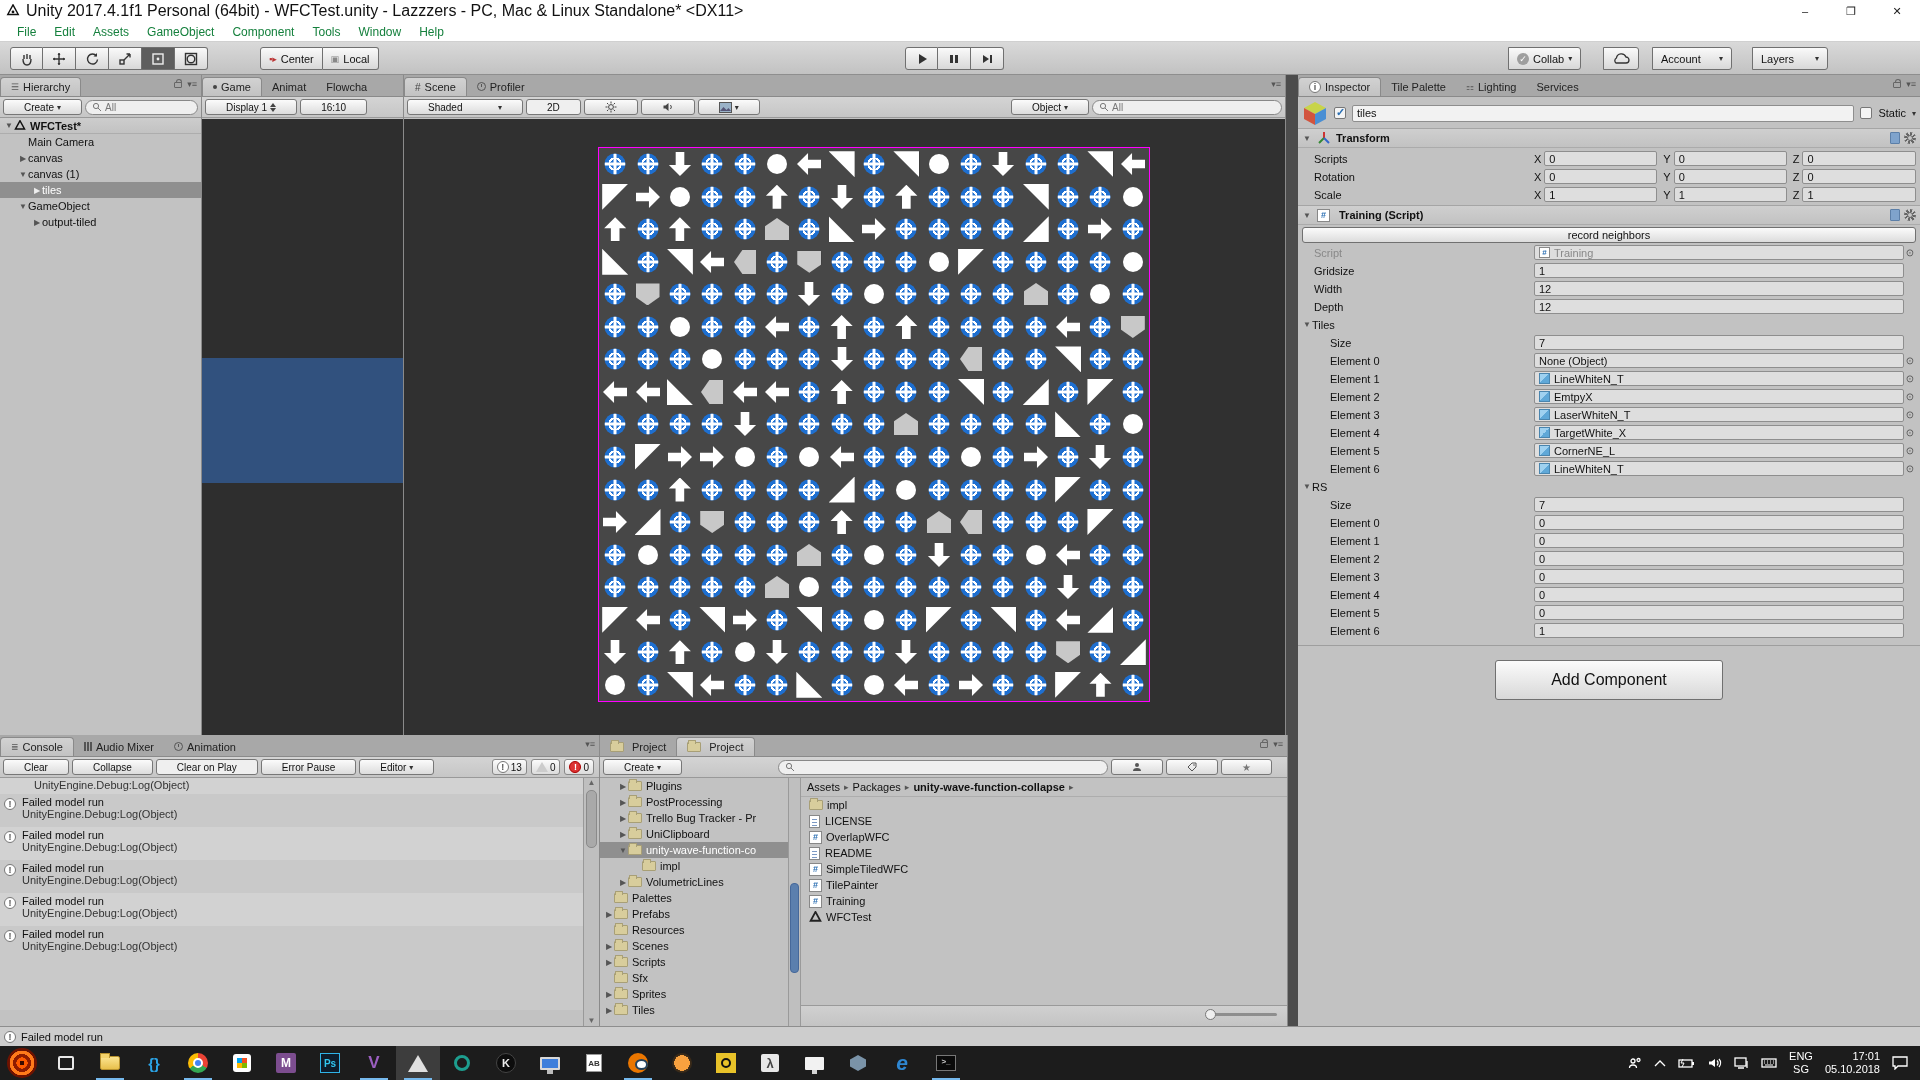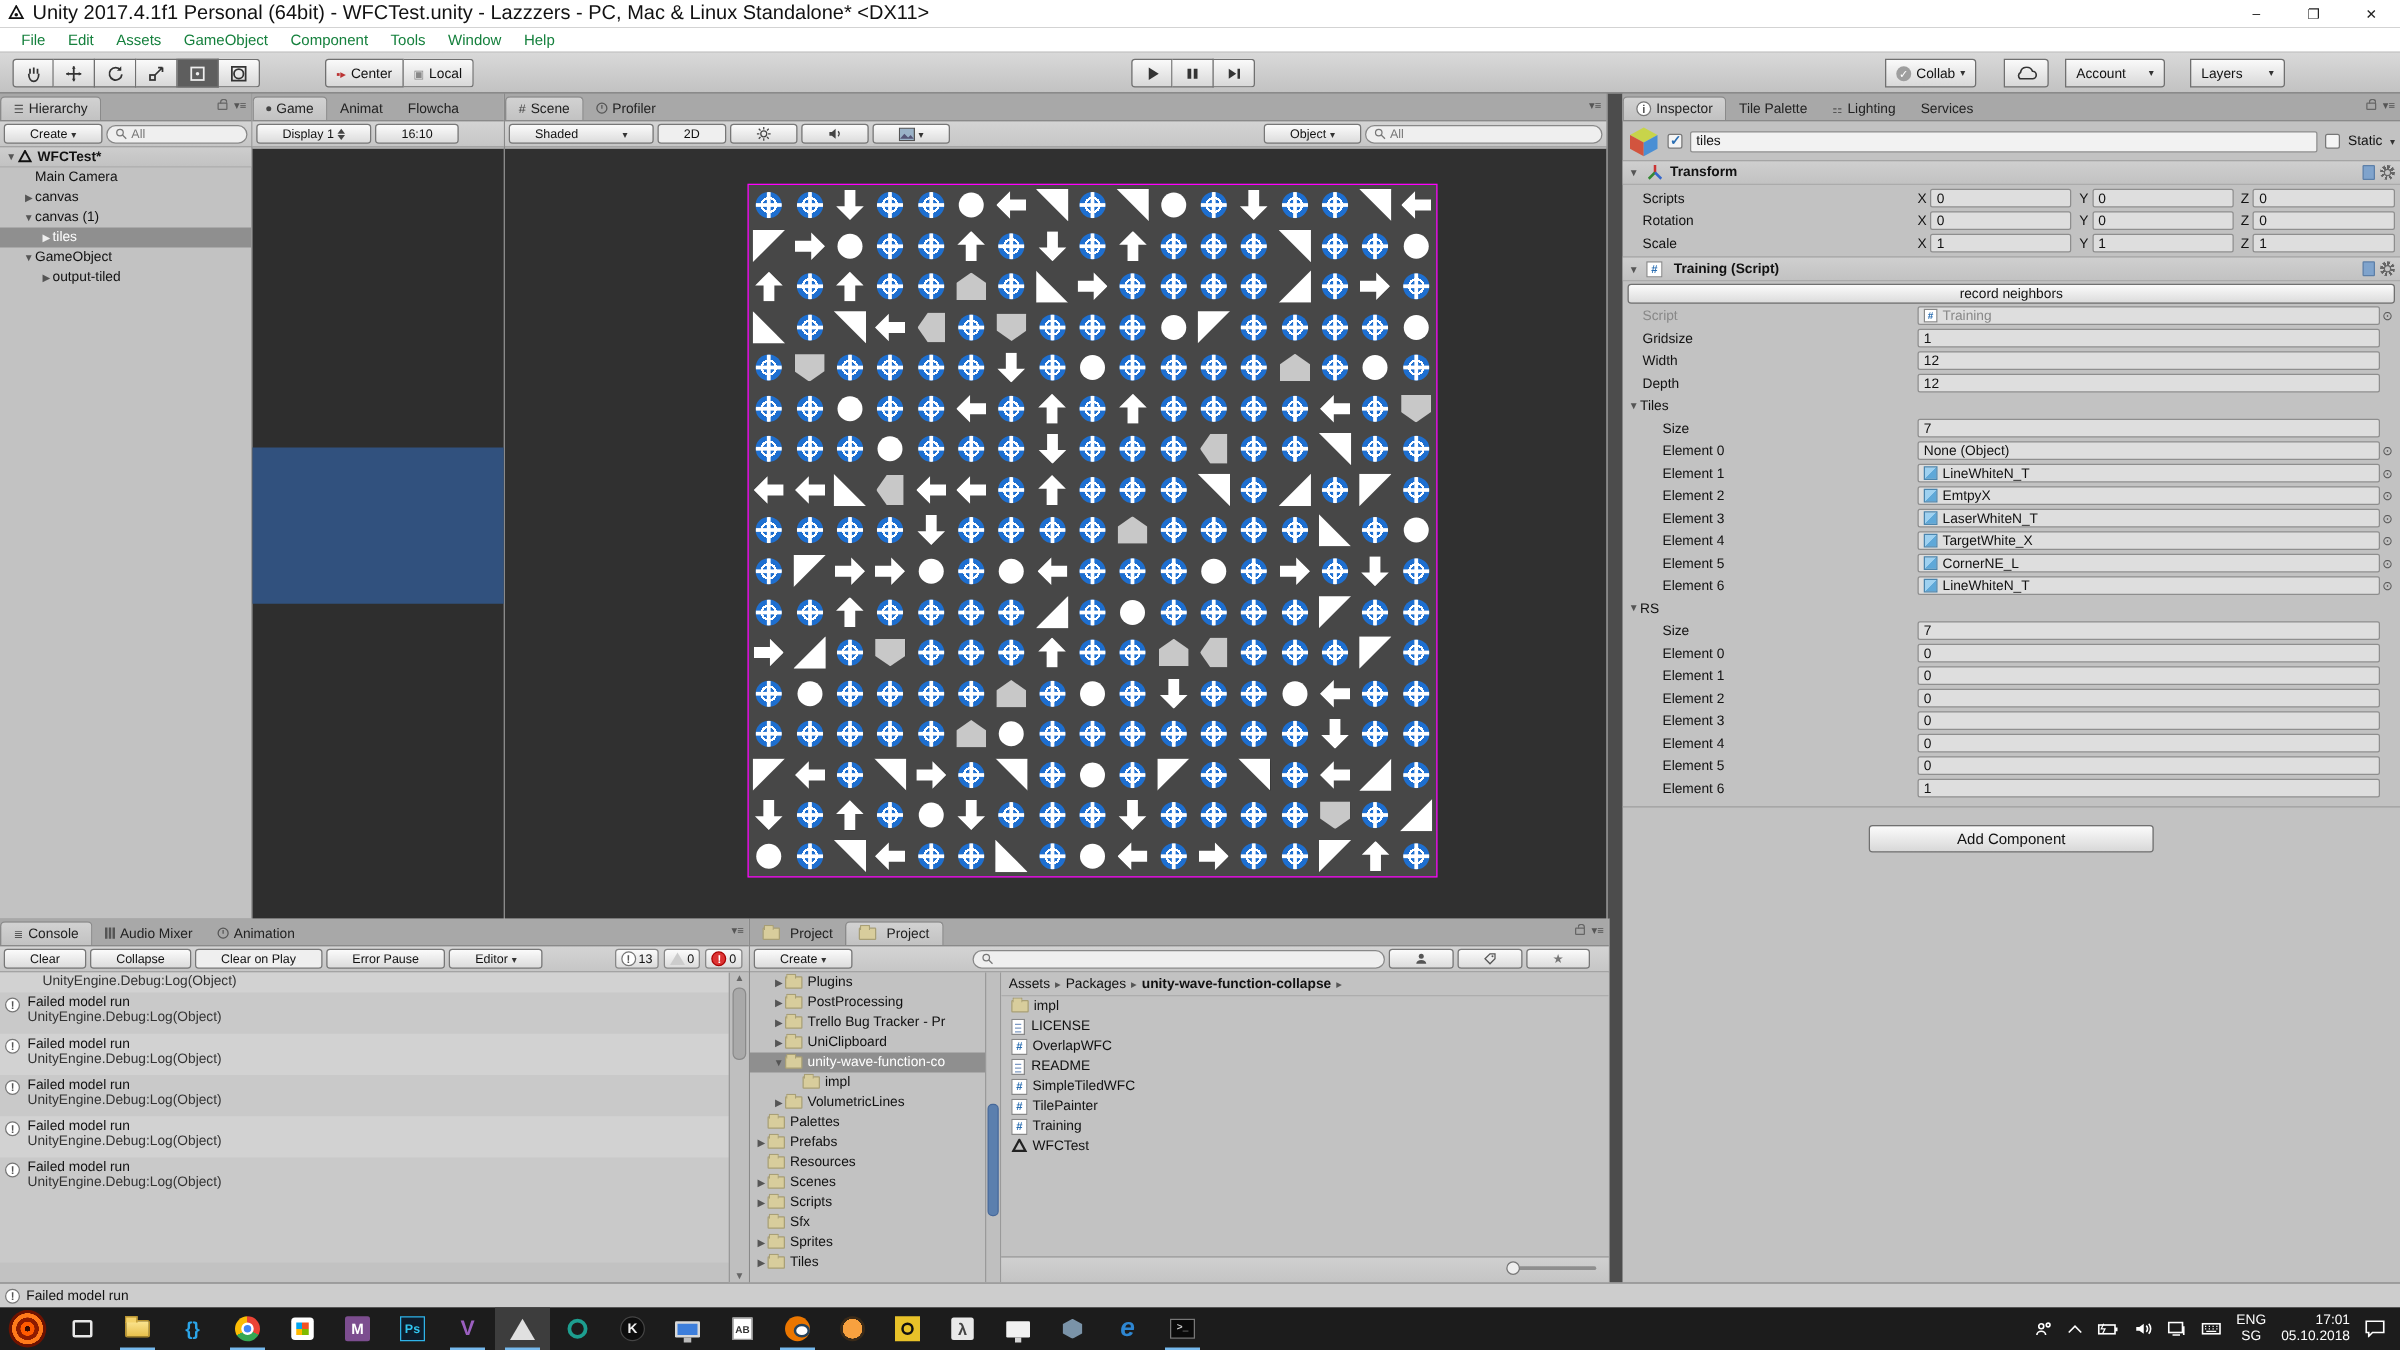--- a/index.html
+++ b/index.html
@@ -133,21 +133,21 @@
   .bookic { width:10px; height:12px; background:#7FA3CC; border:1px solid #5C7FA8; border-radius:1px; }
   .gearic { width:12px; height:12px; border-radius:50%; background:repeating-conic-gradient(#666 0 25deg, transparent 25deg 45deg); position:relative; }
   .gearic::after { content:""; position:absolute; inset:3px; border-radius:50%; background:#C6C6C6; border:1.5px solid #666; }
   .wbtn-full { height:16px; background:linear-gradient(#FBFBFB,#DCDCDC); border:1px solid #707070; border-radius:3px; display:flex; align-items:center; justify-content:center; font-size:11px; margin:1px 0; }
   #name-row { display:flex; align-items:center; gap:6px; height:26px; }
   #name-field { flex:1; height:17px; background:#F2F2F2; border:1px solid #8E8E8E; border-radius:2px; padding:0 4px; display:flex; align-items:center; }
   #tag-row { display:flex; align-items:center; gap:4px; height:20px; padding-left:28px; }
   .dropfield { height:15px; background:#DEDEDE; border:1px solid #8E8E8E; border-radius:2px; display:flex; align-items:center; padding:0 4px; }
   .checkbox { width:12px; height:12px; background:#F4F4F4; border:1px solid #777; border-radius:2px; position:relative; flex:none; }
   .checkbox.checked::after { content:"✓"; position:absolute; left:1px; top:-2px; font-size:11px; color:#2B6FB3; font-weight:bold; }
-  #addcomp { width:228px; height:22px; margin:14px auto 0 auto; background:linear-gradient(#FBFBFB,#D8D8D8); border:1px solid #707070; border-radius:3px; display:flex; align-items:center; justify-content:center; font-size:12px; }
+  #addcomp { width:228px; height:40px; margin:14px auto 0 auto; background:linear-gradient(#FBFBFB,#D8D8D8); border:1px solid #707070; border-radius:3px; display:flex; align-items:center; justify-content:center; font-size:16px; }
   .xyz { display:flex; flex:1; gap:6px; }
   .xyz .axis { display:flex; align-items:center; gap:3px; flex:1; }
   .xyz .axis b { font-weight:normal; }
   .xyz .ifield { width:100%; }
   .divider { height:1px; background:#9E9E9E; margin:6px -4px; }
 
   
   #statusbar { position:absolute; left:0; top:1026px; width:1920px; height:20px; background:#CDCDCD; border-top:1px solid #8E8E8E; display:flex; align-items:center; gap:5px; padding-left:4px; font-size:11px; }
 
   

